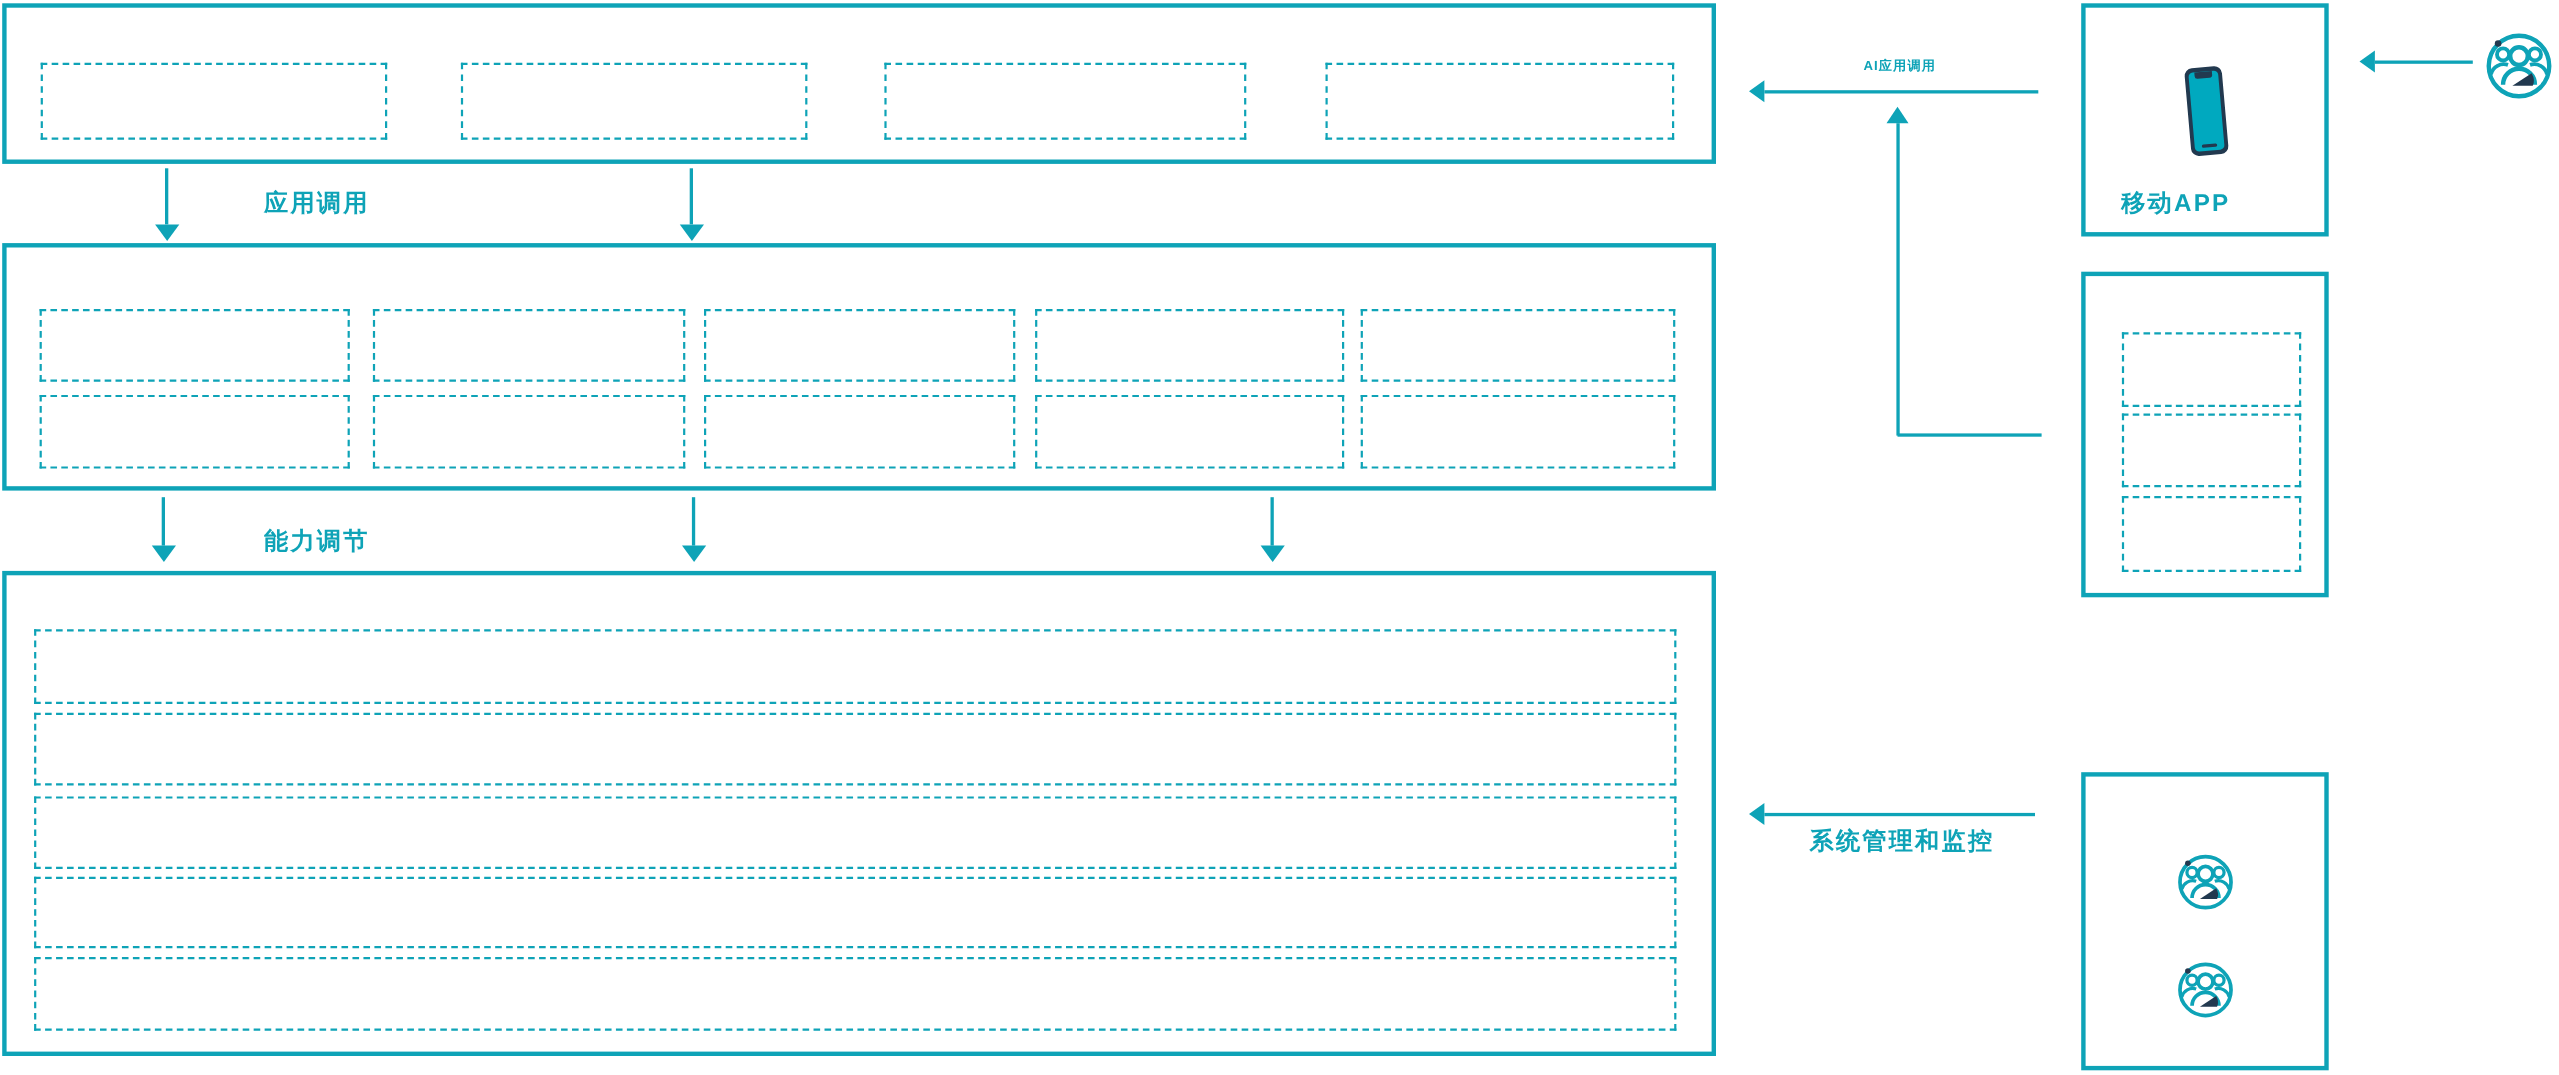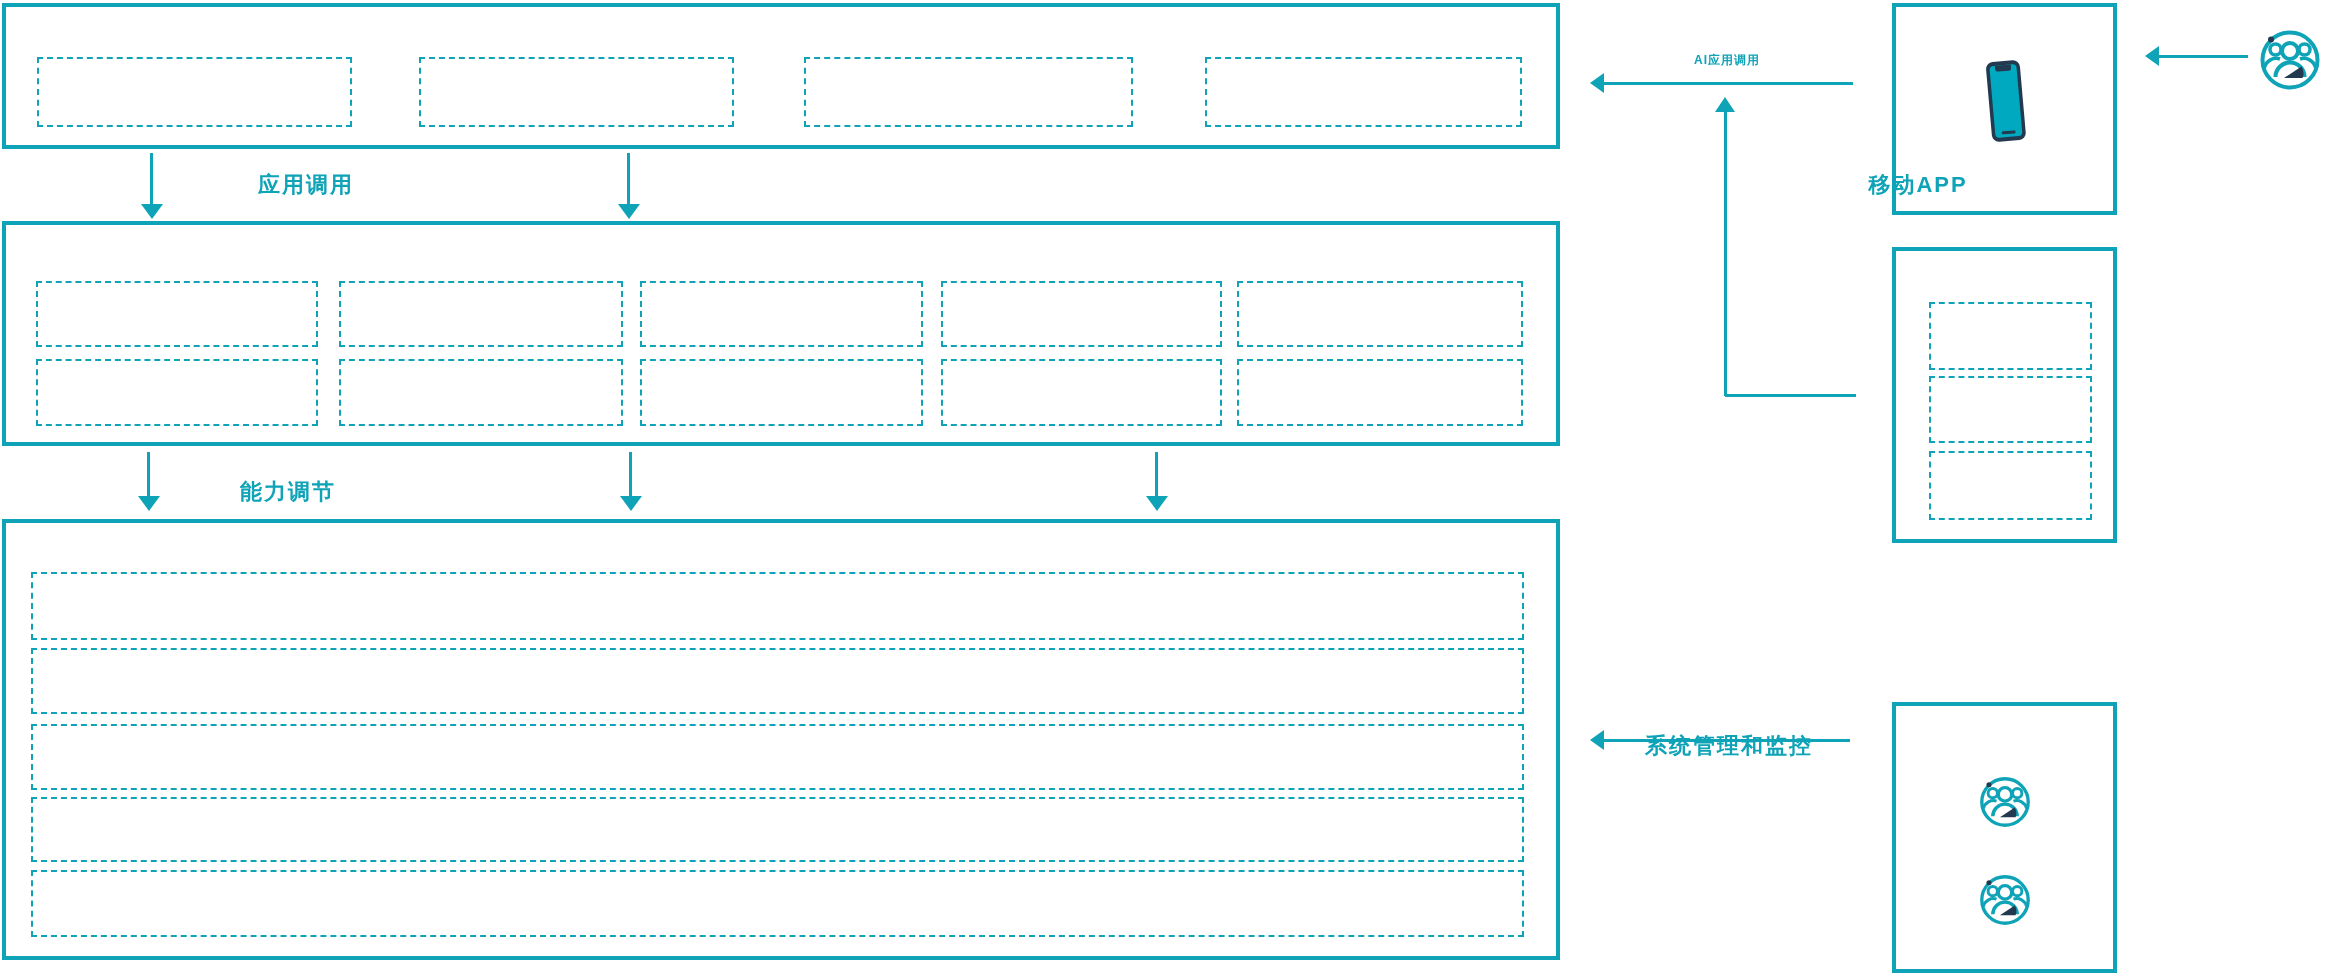--- a/index.html
+++ b/index.html
@@ -90,25 +90,25 @@
   <div class="ah up" style="left:1715px; top:97px;"></div>
   <div class="vline" style="left:1724px; top:112px; width:3px; height:284px;"></div>
   <div class="hline" style="left:1725px; top:394px; width:131px; height:3px;"></div>
 
   <div class="ah left" style="left:2145px; top:46px;"></div>
   <div class="hline" style="left:2159px; top:55px; width:89px; height:3px;"></div>
 
   <div class="ah left" style="left:1590px; top:730px;"></div>
   <div class="hline" style="left:1604px; top:739px; width:246px; height:3px;"></div>
 
-  <div class="lbl" style="left:306px; top:185px;font-family:Liberation Serif, serif;">应用调用</div>
+  <div class="lbl" style="left:288px; top:185px;font-family:Liberation Serif, serif;">应用调用</div>
   <div class="lbl" style="left:288px; top:492px;">能力调节</div>
   <div class="lbl small" style="left:1727px; top:60px;">AI应用调用</div>
-  <div class="lbl" style="left:1918px; top:185px;">移动APP</div>
-  <div class="lbl" style="left:1729px; top:746px;">系统管理和监控</div>
+  <div class="lbl" style="left:1978px; top:185px;">移动APP</div>
+  <div class="lbl" style="left:1729px; top:765px;">系统管理和监控</div>
 
 <div class="dashed-box" style="left: 37px; top: 57px; width: 315px; height: 70px;"></div>
     <div class="dashed-box" style="left: 419px; top: 57px; width: 315px; height: 70px;"></div>
     <div class="dashed-box" style="left: 804px; top: 57px; width: 329px; height: 70px;"></div>
     <div class="dashed-box" style="left: 1205px; top: 57px; width: 317px; height: 70px;"></div>
     <div class="dashed-box" style="left: 36px; top: 281px; width: 282px; height: 66px;"></div>
     <div class="dashed-box" style="left: 339px; top: 281px; width: 284px; height: 66px;"></div>
     <div class="dashed-box" style="left: 640px; top: 281px; width: 283px; height: 66px;"></div>
     <div class="dashed-box" style="left: 941px; top: 281px; width: 281px; height: 66px;"></div>
     <div class="dashed-box" style="left: 1237px; top: 281px; width: 286px; height: 66px;"></div>

